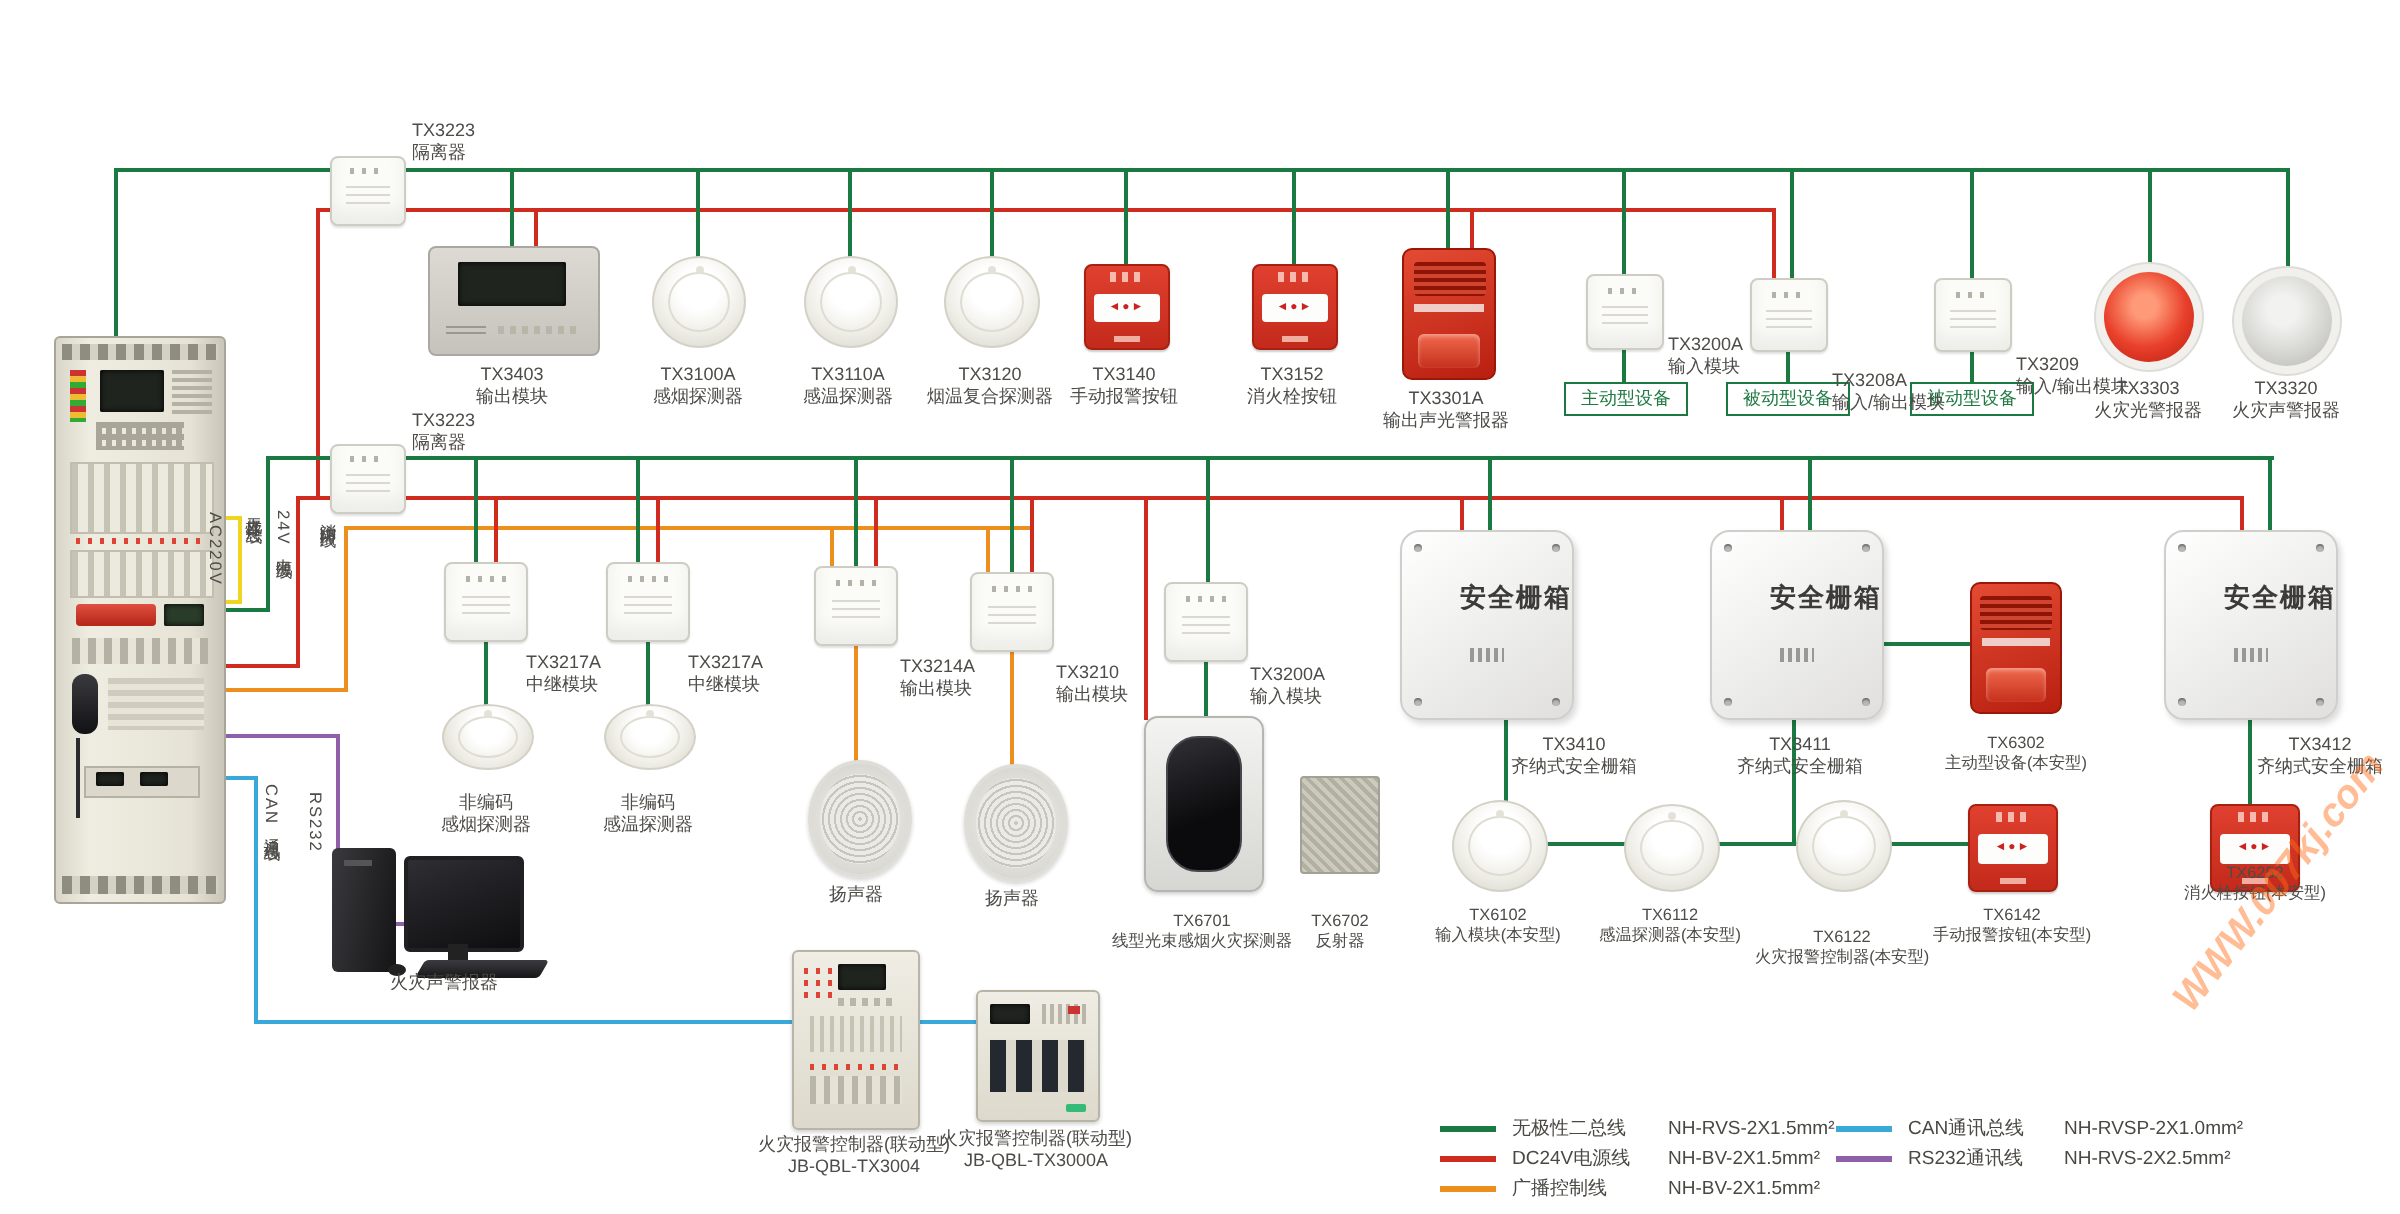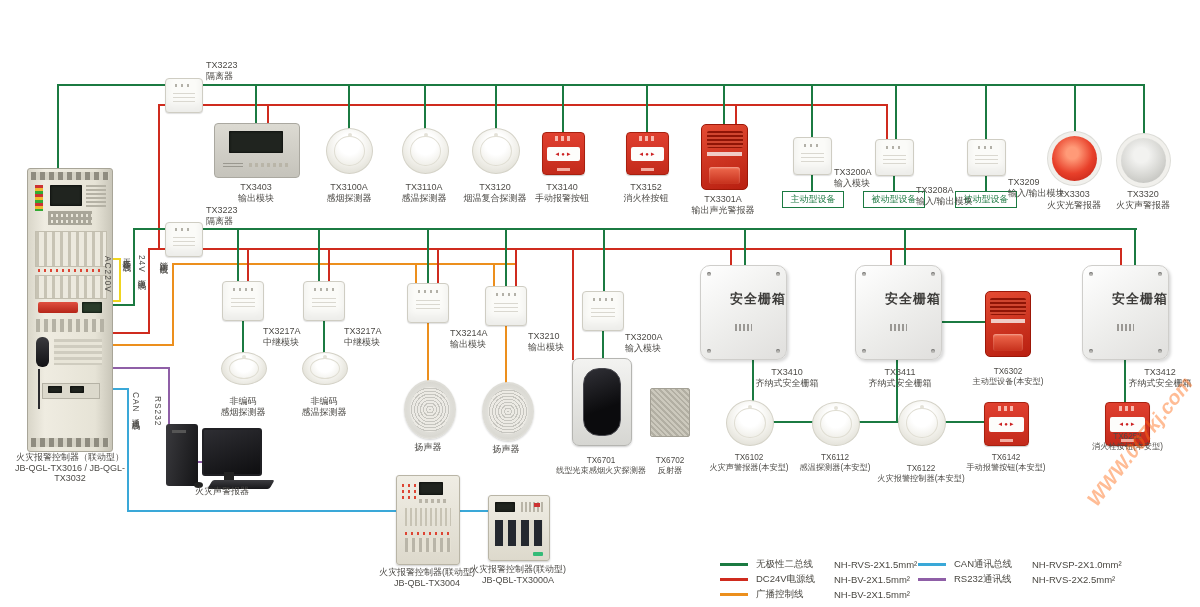--- a/index.html
+++ b/index.html
@@ -398,21 +398,21 @@
   <div class="lb" style="left:1120px;top:367px;width:80px">
     <div>TX3412</div>
       <div>齐纳式安全栅箱</div>
   </div>
   <div class="lb sm" style="left:966px;top:367px;width:84px">
     <div>TX6302</div>
       <div>主动型设备(本安型)</div>
   </div>
   <div class="lb sm" style="left:703px;top:453px;width:92px">
     <div>TX6102</div>
-      <div>火灾声警报器(本安型)</div>
+      <div>输入模块(本安型)</div>
   </div>
   <div class="lb sm" style="left:789px;top:453px;width:92px">
     <div>TX6112</div>
       <div>感温探测器(本安型)</div>
   </div>
   <div class="lb sm" style="left:868px;top:464px;width:106px">
     <div>TX6122</div>
       <div>火灾报警控制器(本安型)</div>
   </div>
   <div class="lb sm" style="left:958px;top:453px;width:96px">
@@ -426,24 +426,20 @@
   <div class="lb" style="left:191px;top:486px;width:62px">
     <div>火灾声警报器</div>
   </div>
   <div class="lb" style="left:363px;top:567px;width:128px">
     <div>火灾报警控制器(联动型)</div>
       <div>JB-QBL-TX3004</div>
   </div>
   <div class="lb" style="left:456px;top:564px;width:124px">
     <div>火灾报警控制器(联动型)</div>
       <div>JB-QBL-TX3000A</div>
-  </div>
-  <div class="lb" style="left:2px;top:452px;width:136px">
-    <div>火灾报警控制器（联动型）</div>
-      <div>JB-QGL-TX3016 / JB-QGL-TX3032</div>
   </div>
 
   <div class="vl" style="left:103px;top:256px">AC220V</div>
   <div class="vl" style="left:121px;top:252px">无极性二总线</div>
   <div class="vl" style="left:136px;top:255px">24V电源线</div>
   <div class="vl" style="left:158px;top:255px">消防广播线</div>
   <div class="vl" style="left:130px;top:392px">CAN通讯总线</div>
   <div class="vl" style="left:153px;top:396px">RS232</div>
 
   <div class="legend-row" style="left:720px;top:558px">

